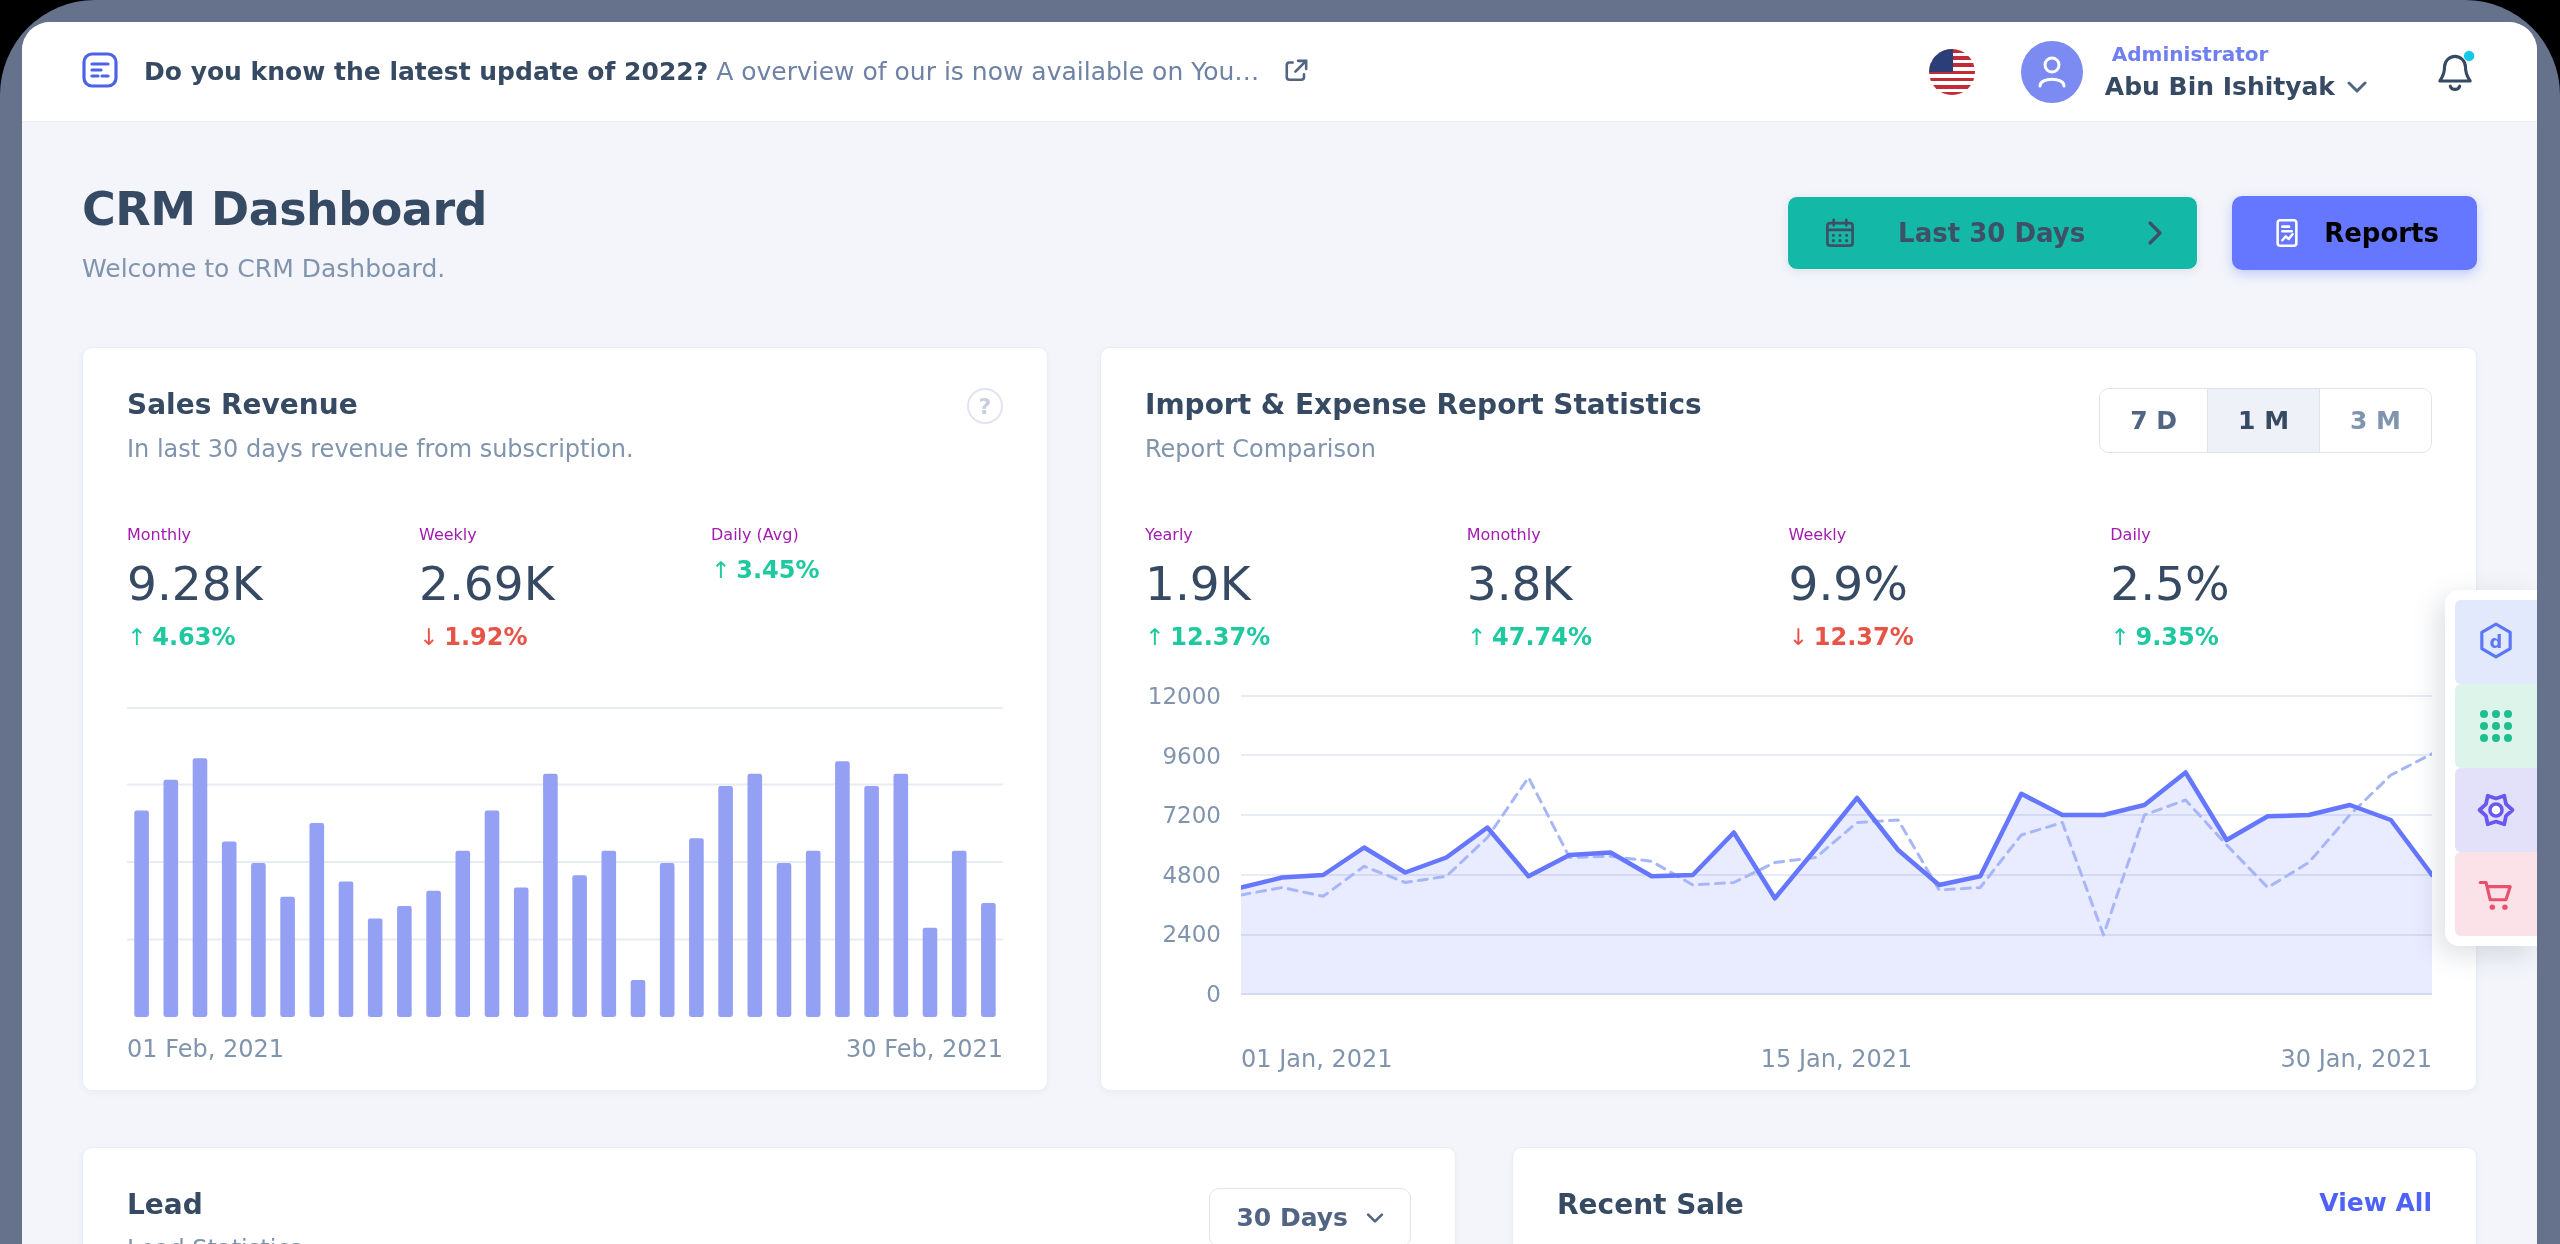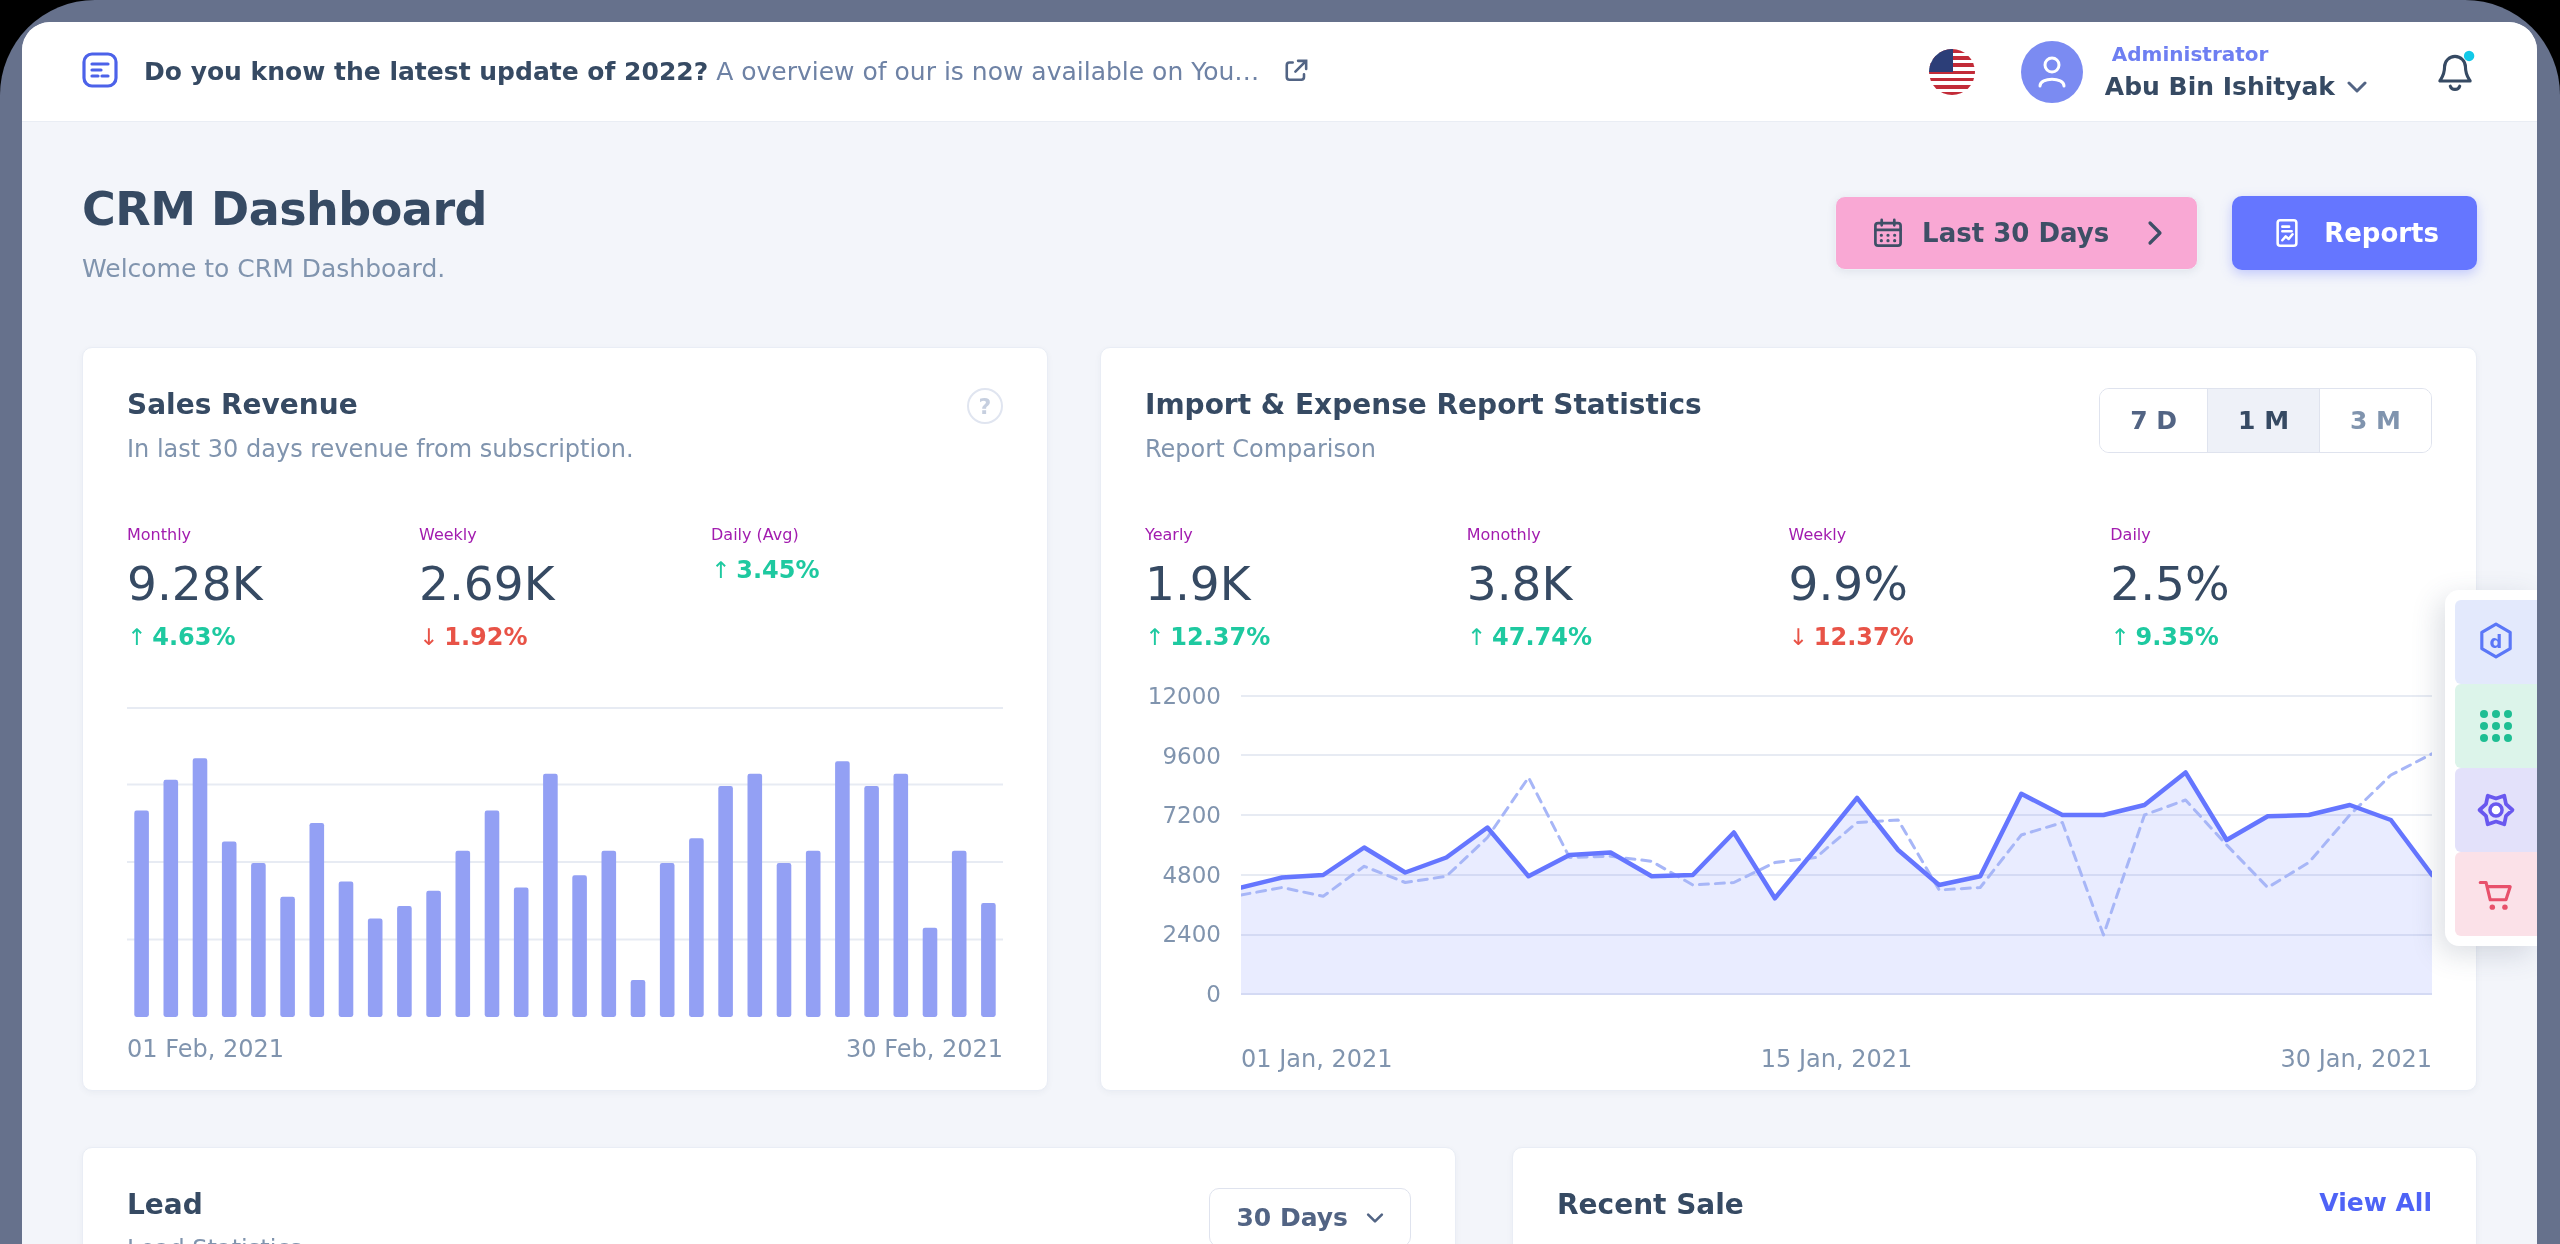--- a/index.html
+++ b/index.html
@@ -28,27 +28,27 @@
   .userblock .nameline { display:flex; align-items:center; gap:12px; margin-top:6px; }
   .userblock .name { font-size:25px; font-weight:700; color:#364A63; }
   .bell { margin-left:64px; position:relative; cursor:pointer; }
 
   
   .content { padding:0 60px; }
   .page-head { margin-top:60px; display:flex; justify-content:space-between; align-items:center; }
   .page-title { font-size:46px; font-weight:700; color:#364A63; letter-spacing:-0.5px; }
   .page-sub { margin-top:18px; font-size:25px; color:#8094AE; }
   .head-btns { display:flex; align-items:center; gap:34px; }
-  .btn-date { height:74px; background:#f9a8d4; border-radius:10px; display:flex; align-items:center;
-    padding:0 34px; gap:16px; box-shadow:0 2px 8px rgba(61,81,112,.10); border:1px solid #EDF0F6; cursor:pointer; }
+  .btn-date { height:74px; background:#14b8a6; border-radius:10px; display:flex; align-items:center;
+    padding:0 34px; gap:40px; box-shadow:0 2px 8px rgba(61,81,112,.10); border:1px solid #EDF0F6; cursor:pointer; }
   .btn-date .lbl { font-size:26px; font-weight:700; color:#3E4F66; }
   .btn-date .chev { margin-left:22px; }
   .btn-reports { height:74px; background:#6576FF; border-radius:10px; display:flex; align-items:center;
     padding:0 38px; gap:20px; box-shadow:0 4px 12px rgba(101,118,255,.35); cursor:pointer; }
-  .btn-reports .lbl { font-size:26px; font-weight:700; color:#ffffff; }
+  .btn-reports .lbl { font-size:26px; font-weight:700; color:#000000; }
 
   
   .row1 { margin-top:64px; display:flex; gap:52px; }
   .row2 { margin-top:56px; display:flex; gap:56px; }
   .card { background:#fff; border:1px solid #E9EDF5; border-radius:10px;
     box-shadow:0 2px 6px rgba(54,74,99,.05); padding:40px 44px; }
   .card-title { font-size:28px; font-weight:700; color:#364A63; }
   .card-sub { margin-top:14px; font-size:24px; color:#8094AE; }
 
   .sales-card { width:966px; height:744px; }

